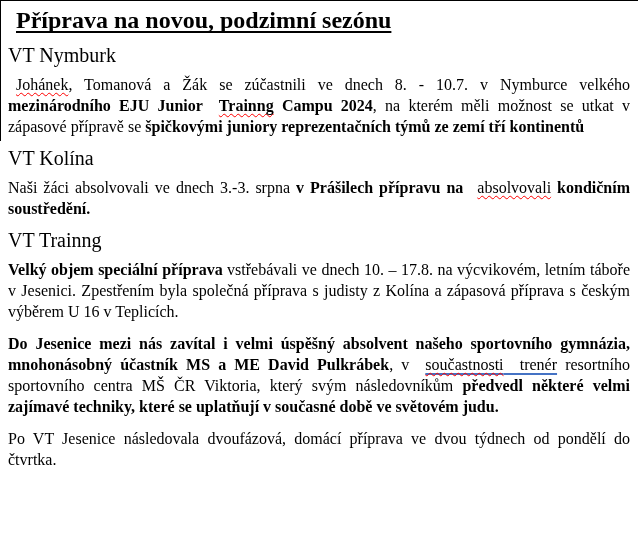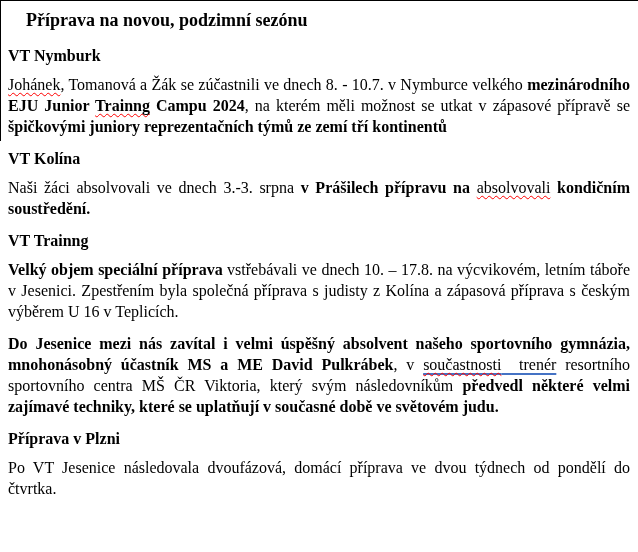--- a/index.html
+++ b/index.html
@@ -8,31 +8,32 @@
   }
   .page{
     position:relative;box-sizing:border-box;width:638px;height:552px;
     padding:8px 8px 0 8px;
     font-family:"Liberation Serif","DejaVu Serif",serif;
     font-size:16px;line-height:21px;color:#000;
   }
   .edge-top{position:absolute;top:0;left:0;width:638px;height:1px;background:#000;}
   .edge-left{position:absolute;top:0;left:0;width:1px;height:141px;background:#000;}
   h1.doc-title{
-    font-size:18px;line-height:24px;font-weight:bold;margin:0 0 13px 18px;
-    text-decoration-thickness:1.5px;
+    font-size:24px;line-height:24px;font-weight:bold;margin:0 0 13px 8px;
+    text-decoration:underline;text-decoration-thickness:1.5px;
     text-underline-offset:3px;text-decoration-skip-ink:none;
   }
-  h2.sec-heading{font-size:16px;line-height:21px;font-weight:bold;margin:0 0 8px 0;}
+  h2.sec-heading{font-size:20px;line-height:21px;font-weight:normal;margin:0 0 8px 0;}
   p.para{margin:0 0 11px 0;text-align:justify;}
   .b{font-weight:bold;}
   .spell{
     text-decoration:underline wavy var(--spell,#ff0000);
     text-decoration-thickness:1px;text-underline-offset:2px;
     text-decoration-skip-ink:none;
+    margin-left:8px;
   }
   .grammar{
     text-decoration:underline solid var(--grammar,#4472c4);
     text-decoration-thickness:1.5px;text-underline-offset:3px;
     text-decoration-skip-ink:none;
   }
 </style>
 </head>
 <body>
 
@@ -52,16 +53,15 @@
     <p class="para"><span>Naši žáci absolvovali ve dnech 3.-3. srpna </span><span class="b">v Prášilech přípravu na </span><span class="spell">absolvovali</span><span class="b"> kondičním soustředění.</span></p>
   </section>
 
   <section>
     <h2 class="sec-heading">VT Trainng</h2>
     <p class="para"><span class="b">Velký objem speciální příprava</span><span> vstřebávali ve dnech 10. – 17.8. na výcvikovém, letním táboře v Jesenici. Zpestřením byla společná příprava s judisty z Kolína a zápasová příprava s českým výběrem U 16 v Teplicích.</span></p>
     <p class="para"><span class="b">Do Jesenice mezi nás zavítal i velmi úspěšný absolvent našeho sportovního gymnázia, mnohonásobný účastník MS a ME David Pulkrábek</span><span>, v </span><span class="grammar"><span class="spell">součastnosti</span><span>&nbsp; trenér</span></span><span> resortního sportovního centra MŠ ČR Viktoria, který svým následovníkům </span><span class="b">předvedl některé velmi zajímavé techniky, které se uplatňují v současné době ve světovém judu.</span></p>
   </section>
 
   <section>
-    <h2 class="sec-heading">Příprava v Plzni</h2>
     <p class="para"><span>Po VT Jesenice následovala dvoufázová, domácí příprava ve dvou týdnech od pondělí do čtvrtka.</span></p>
   </section>
 </div>
 
 </body></html>

